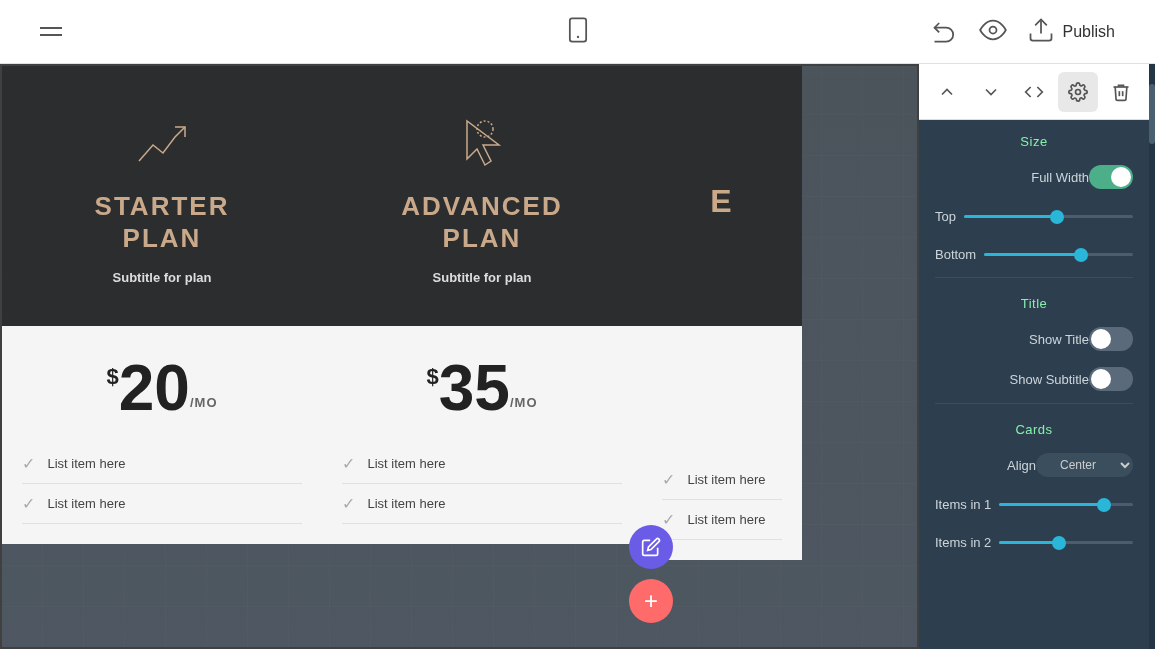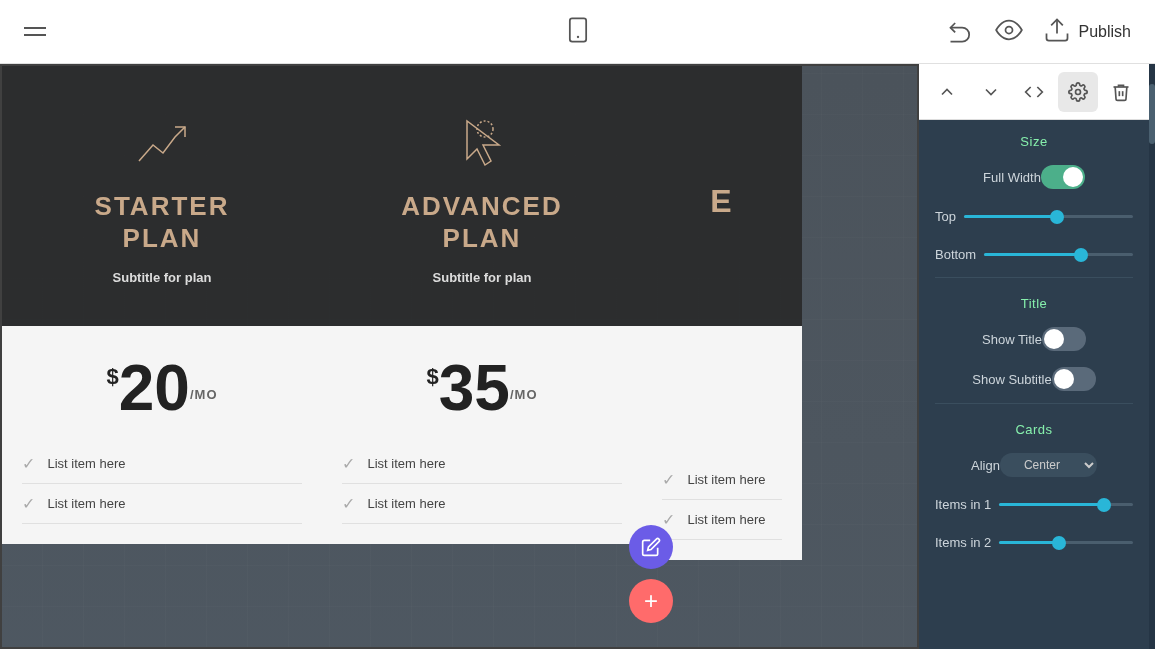--- a/index.html
+++ b/index.html
@@ -5,21 +5,21 @@
     * { box-sizing: border-box; margin: 0; padding: 0; }
     body { width: 1155px; height: 649px; overflow: hidden; font-family: -apple-system, BlinkMacSystemFont, 'Segoe UI', sans-serif; background: #f0f0f0; }
 
     
     .topbar {
       height: 64px;
       background: #fff;
       display: flex;
       align-items: center;
       justify-content: space-between;
-      padding: 0 24px;
+      padding: 0 40px;
       border-bottom: 1px solid #e0e0e0;
       position: relative;
       z-index: 10;
     }
     .topbar-left { display: flex; align-items: center; gap: 8px; }
     .topbar-center { position: absolute; left: 50%; transform: translateX(-50%); }
     .topbar-right { display: flex; align-items: center; gap: 20px; }
 
     .hamburger-icon { display: flex; flex-direction: column; gap: 5px; cursor: pointer; }
     .hamburger-icon span { display: block; width: 22px; height: 2px; background: #555; }
@@ -111,21 +111,21 @@
 
     .card-price {
       display: flex;
       align-items: flex-start;
       justify-content: center;
       margin-bottom: 24px;
     }
 
     .price-dollar { font-size: 22px; font-weight: 700; color: #222; margin-top: 8px; }
     .price-amount { font-size: 64px; font-weight: 800; color: #222; line-height: 1; }
-    .price-period { font-size: 13px; color: #666; align-self: flex-end; margin-bottom: 18px; font-weight: 600; letter-spacing: 1px; }
+    .price-period { font-size: 13px; color: #666; align-self: flex-end; margin-bottom: 10px; font-weight: 600; letter-spacing: 1px; }
 
     .list-item {
       display: flex;
       align-items: center;
       gap: 12px;
       padding: 10px 0;
       font-size: 13px;
       color: #444;
       border-bottom: 1px solid #e0e0e0;
     }
@@ -174,21 +174,21 @@
       text-align: center;
       font-size: 13px;
       color: #86efac;
       padding: 14px 0 8px;
       letter-spacing: 0.5px;
     }
 
     .panel-row {
       display: flex;
       align-items: center;
-      justify-content: center;
+      justify-content: flex-end;
       padding: 8px 16px;
       min-height: 38px;
     }
 
     .panel-row-label {
       font-size: 13px;
       color: #cdd5db;
     }
 
     

